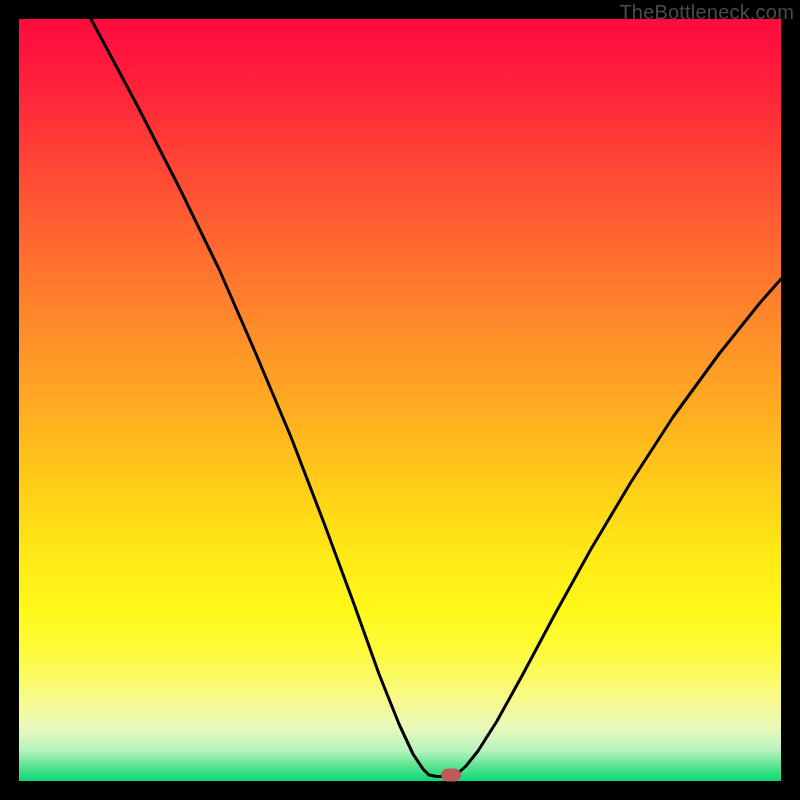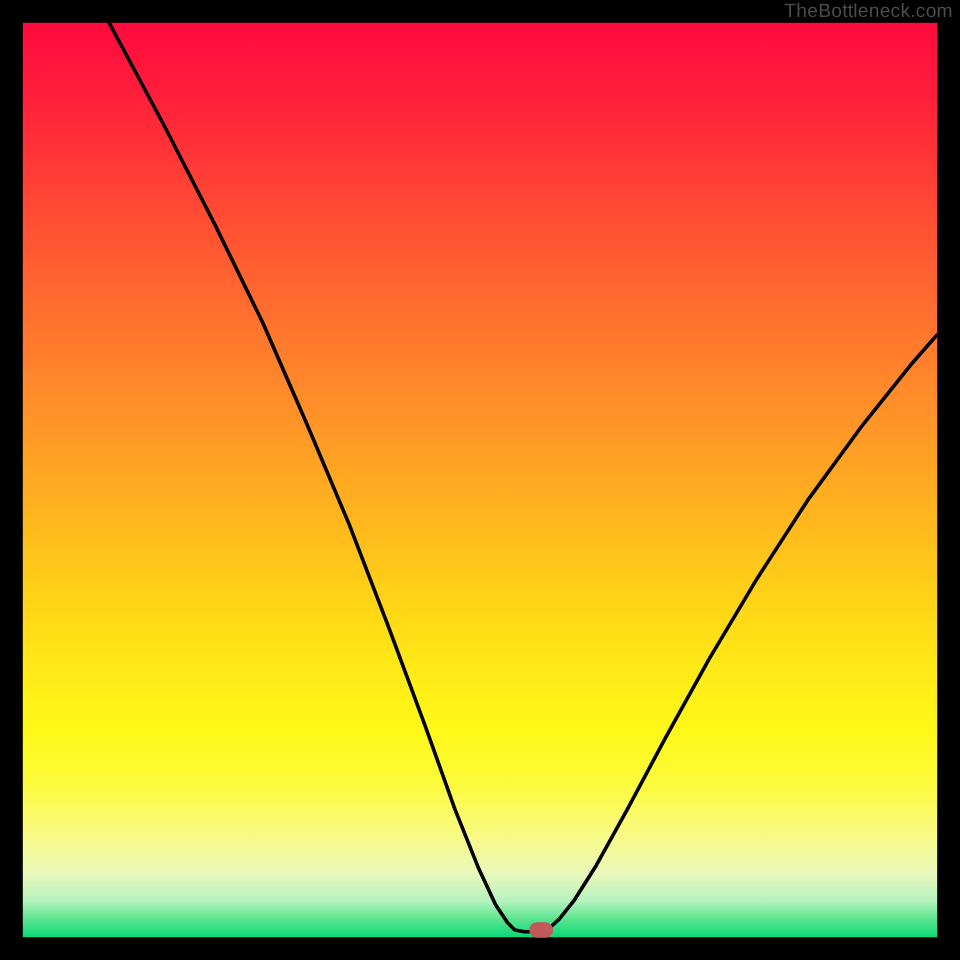--- a/index.html
+++ b/index.html
@@ -55,21 +55,21 @@
     height: 13px;
     border-radius: 7px;
     background: #c05a5a;
     transform: translate(-50%, -50%);
   }
   .watermark {
     position: absolute;
     top: 1px;
     right: 6px;
     color: #4b4b4b;
-    font-size: 16px;
+    font-size: 20px;
     font-weight: 500;
     letter-spacing: 0.2px;
     user-select: none;
   }
 </style>
 </head>
 <body>
 
 <div class="stage">
   <div class="watermark">TheBottleneck.com</div>

